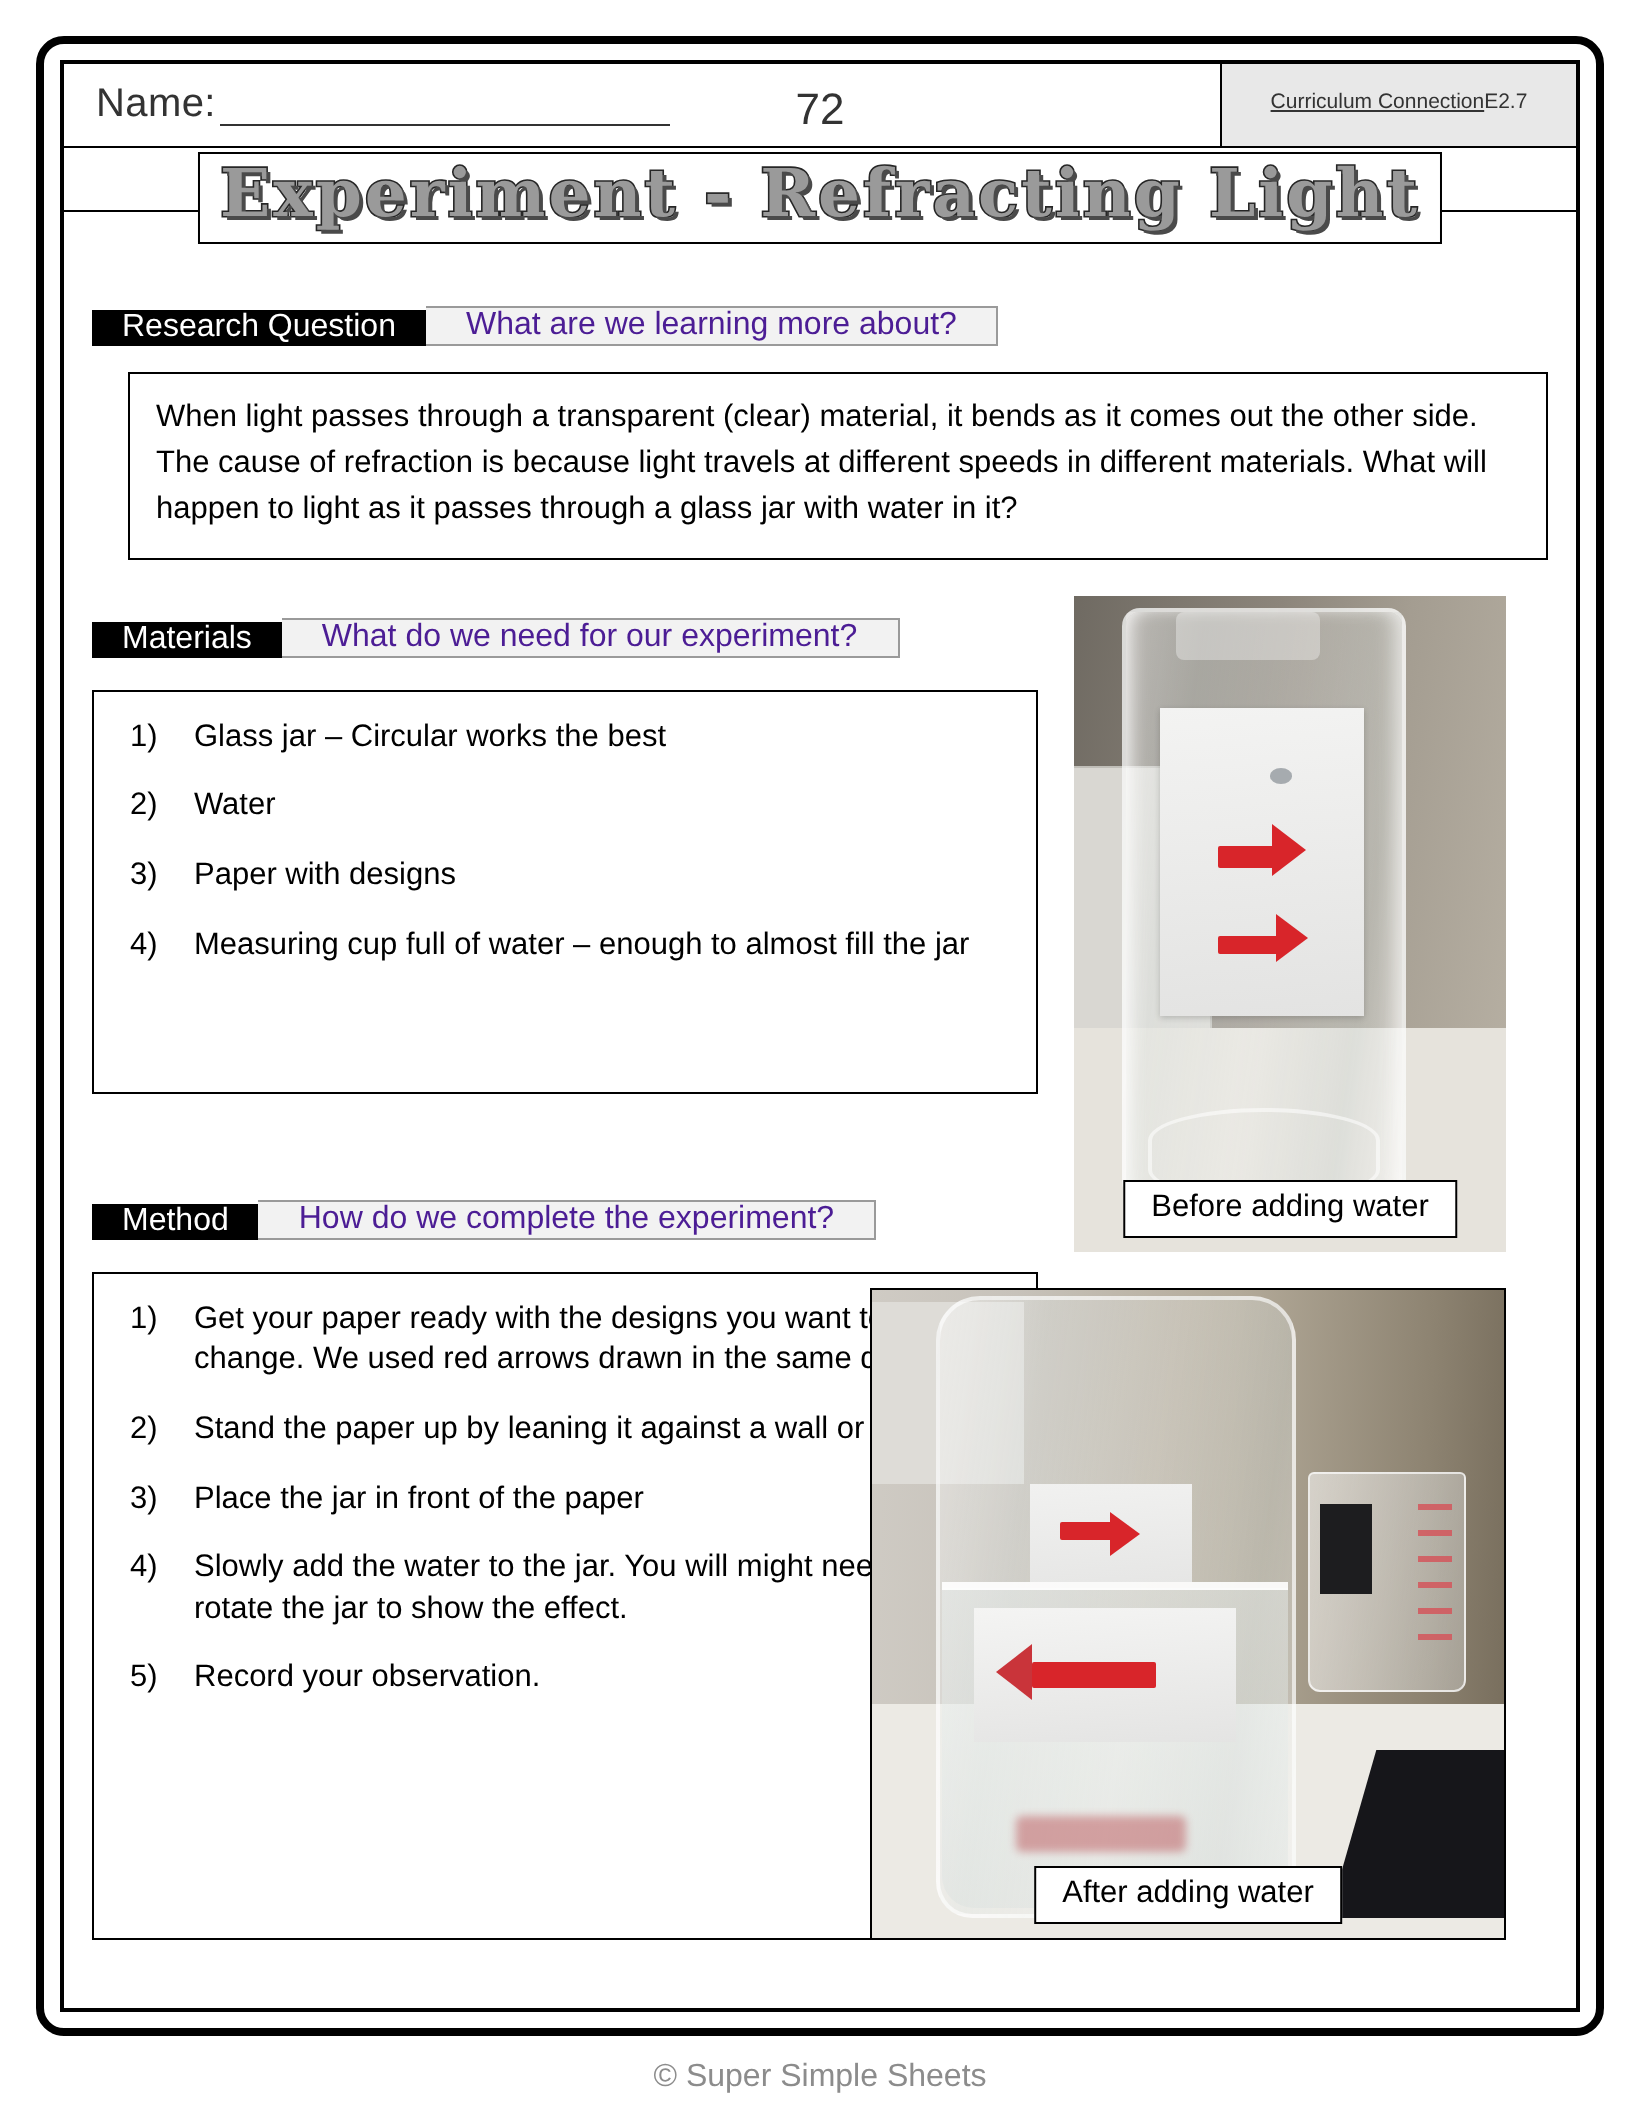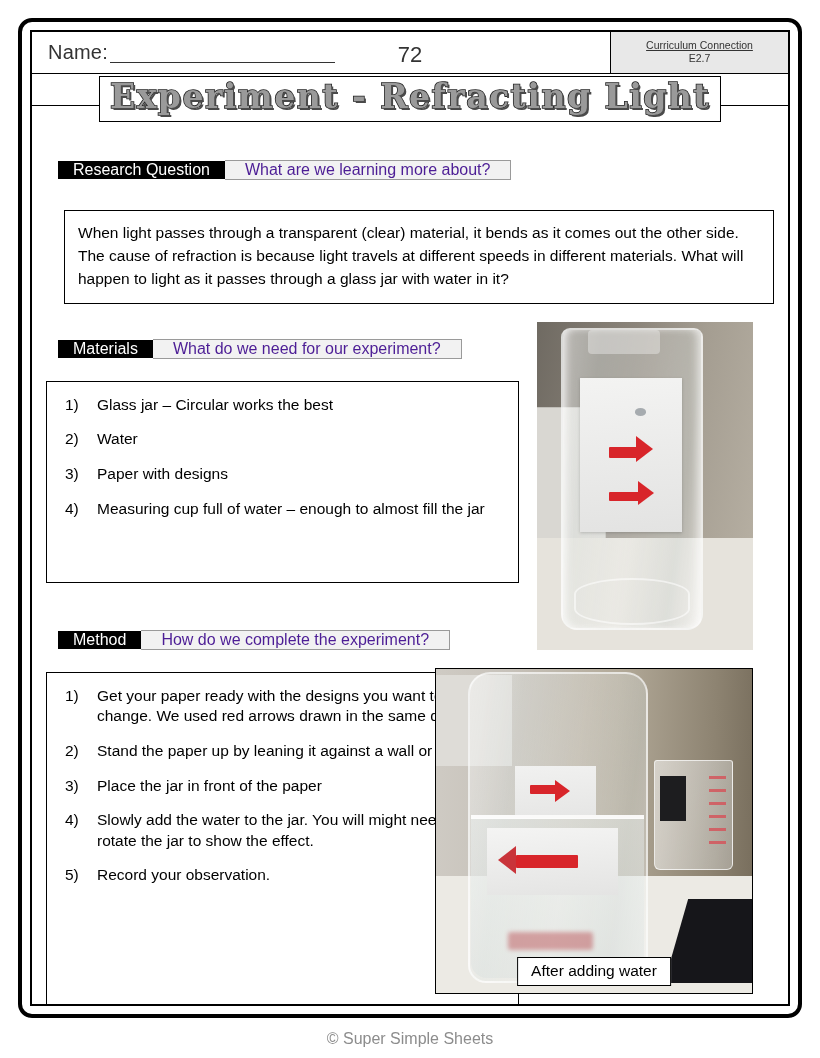--- a/index.html
+++ b/index.html
@@ -60,21 +60,21 @@
     color: #333;
   }
   .curriculum-box {
     position: absolute;
     right: 0px; top: -1px;
     width: 178px; height: 43px;
     background: #e8e8e8;
     border: 1.5px solid #000;
     border-top: none; border-right: none;
     display: flex;
-    flex-direction: column;
+    flex-direction: row;
     align-items: center;
     justify-content: center;
     line-height: 1.25;
   }
   .curriculum-title {
     font-size: 10.5px;
     color: #333;
     text-decoration: underline;
   }
   .curriculum-code { font-size: 10.5px; color: #333; }
@@ -108,23 +108,23 @@
     color: #9a9a9a;
     white-space: nowrap;
     -webkit-text-stroke: 1.6px #262626;
     paint-order: stroke fill;
     text-shadow: 2px 2px 0 #4a4a4a;
   }
 
   
   .sec-head {
     display: flex;
-    align-items: center;
+    align-items: flex-end;
     height: 31px;
-    margin: 12px;
+    margin: 0;
   }
   .sec-head .tag {
     background: #000;
     color: #fff;
     font-size: 16px;
     display: flex;
     align-items: center;
     padding: 0 15px;
   }
   .sec-head .sub {
@@ -360,20 +360,21 @@
                   <div class="ar-shaft" style="left:28%; top:45%; width:30%; height:11px;"></div>
                   <div class="ar-head" style="left:55%; top:38%; border-width:13px 0 13px 17px;"></div>
                 </div>
 
                 <div>
                   <div class="ar-shaft" style="left:28%; top:74%; width:32%; height:9px;"></div>
                   <div class="ar-head" style="left:57%; top:67%; border-width:12px 0 12px 16px;"></div>
                 </div>
               </div>
             </div>
+            <div class="caption">Before adding water</div>
           </div>
 
           <div class="photo" style="width:318px; height:326px; margin-top:18px; margin-left:-98px; border:1.5px solid #000;">
             <div class="scene2">
               <div class="wallbox2"></div>
               <div class="counter2"></div>
               <div class="blackmat"></div>
               <div class="cup">
                 <div class="cup-label"></div>
                 <div class="cup-mark" style="top:14%;"></div>

